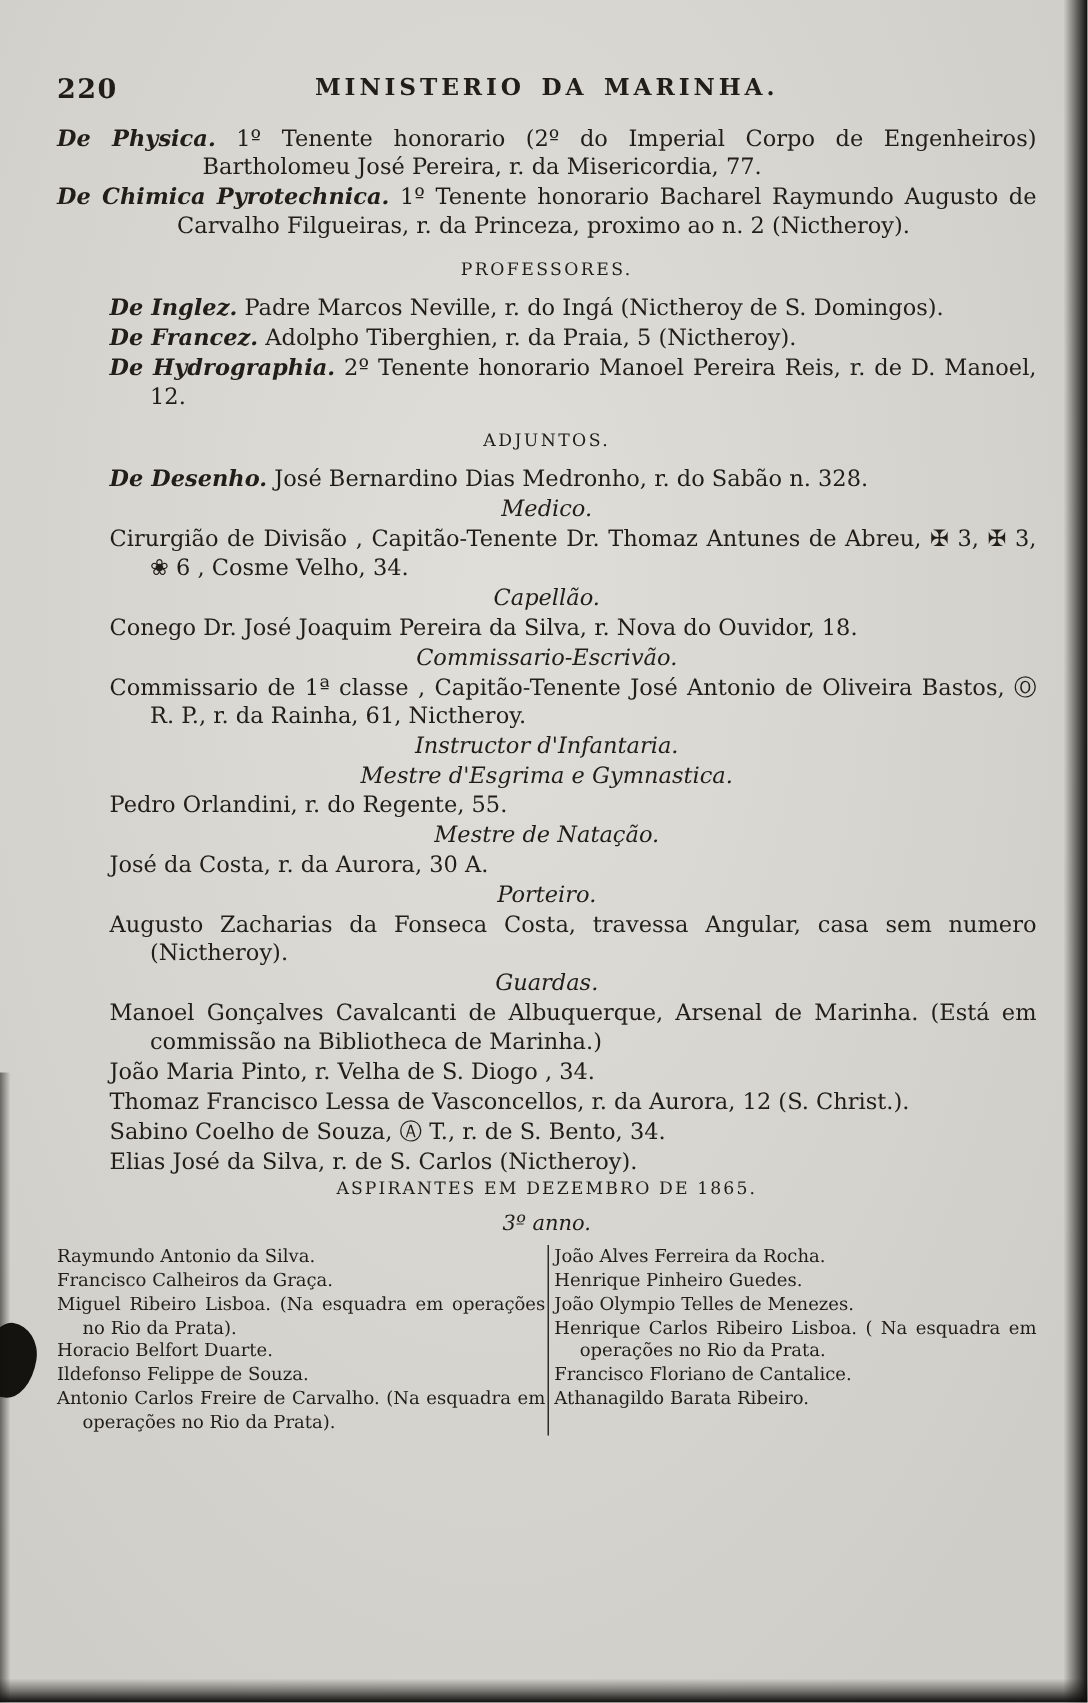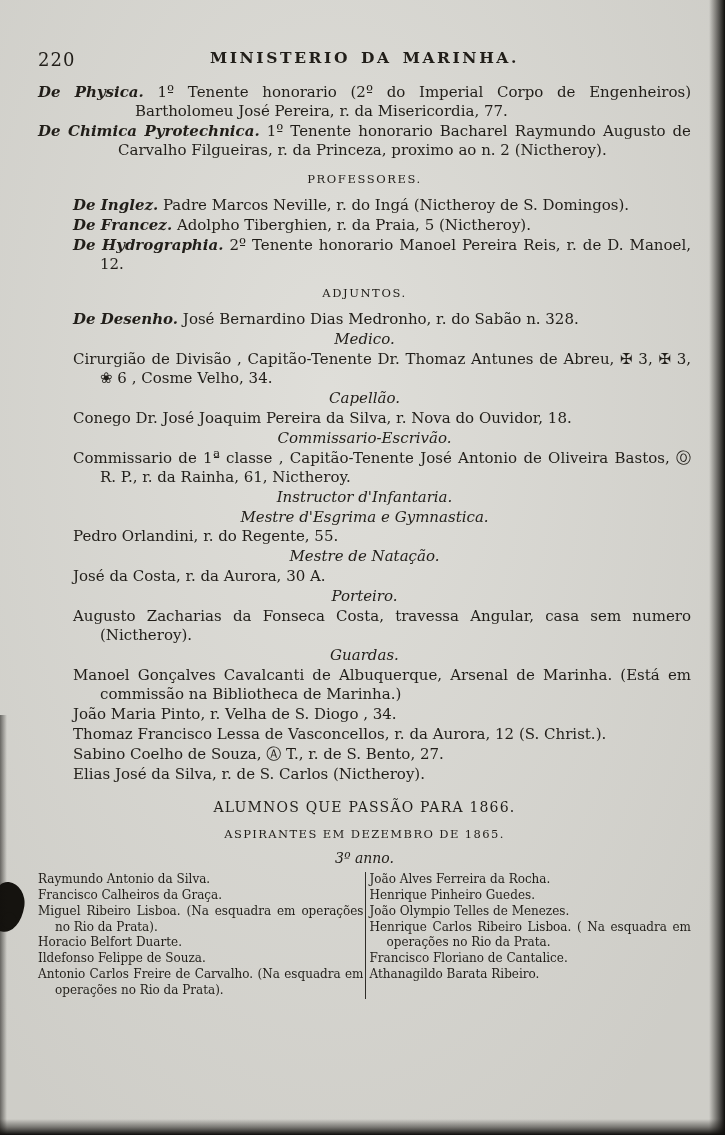--- a/index.html
+++ b/index.html
@@ -22,21 +22,21 @@
   .edge-left { position:absolute; left:0; bottom:0; width:7px; height:420px;
     background:linear-gradient(to left, rgba(18,16,13,0), rgba(18,16,13,0.55)); z-index:5;}
   .ink-blot { position:absolute; left:-10px; top:882px; width:34px; height:50px;
     background:#15130f; border-radius:46% 58% 52% 44% / 52% 46% 58% 48%;
     transform:rotate(9deg); z-index:4; }
   .ink-blot::after { content:""; position:absolute; left:14px; top:30px; width:14px; height:16px;
     background:#15130f; border-radius:50% 45% 55% 50%; }
 
   
   .page-head { position:relative; text-align:center; margin-bottom:13px; height:22px; }
-  .page-num { position:absolute; left:0; top:1px; font-weight:normal; font-size:18px; letter-spacing:1px; }
+  .page-num { position:absolute; left:0; top:1px; font-weight:bold; font-size:18px; letter-spacing:1px; }
   .head-title { font-weight:bold; font-size:15.5px; letter-spacing:2.6px; word-spacing:3px; }
 
   
   p.entry { font-size:15px; line-height:1.27; text-align:justify; margin-bottom:1px; }
   .hang    { padding-left:27px;  text-indent:-27px;margin-left:35px; }
   .hang-lg { padding-left:97px;  text-indent:-97px; }
   .hang-md { padding-left:80px;  text-indent:-80px; }
   .lead { font-weight:bold; font-style:italic; }
 
   .section-heading { text-align:center; font-size:11.5px; letter-spacing:1.6px; margin:12px 0 10px; font-weight:normal; }
@@ -98,24 +98,23 @@
     <p class="role-title">Mestre de Natação.</p>
     <p class="entry hang">José da Costa, r. da Aurora,  30 A.</p>
 
     <p class="role-title">Porteiro.</p>
     <p class="entry hang">Augusto Zacharias da Fonseca Costa, travessa Angular, casa sem numero (Nictheroy).</p>
 
     <p class="role-title">Guardas.</p>
     <p class="entry hang">Manoel Gonçalves Cavalcanti de Albuquerque, Arsenal de Marinha. (Está em commissão na Bibliotheca de Marinha.)</p>
     <p class="entry hang">João Maria Pinto, r. Velha de S. Diogo , 34.</p>
     <p class="entry hang">Thomaz Francisco Lessa de Vasconcellos, r. da Aurora, 12 (S. Christ.).</p>
-    <p class="entry hang">Sabino Coelho de Souza, Ⓐ T., r. de S. Bento, 27.</p>
+    <p class="entry hang">Sabino Coelho de Souza, Ⓐ T., r. de S. Bento, 34.</p>
     <p class="entry hang">Elias José da Silva, r. de S. Carlos (Nictheroy).</p>
 
-    <p class="alumnos-title">ALUMNOS QUE PASSÃO PARA 1866.</p>
     <p class="alumnos-sub">ASPIRANTES EM DEZEMBRO DE 1865.</p>
     <p class="alumnos-year">3º anno.</p>
 
     <div class="cols">
       <div class="col col-left">
         <p>Raymundo Antonio da Silva.</p>
         <p>Francisco Calheiros da Graça.</p>
         <p>Miguel Ribeiro Lisboa. (Na esquadra em operações no Rio da Prata).</p>
         <p>Horacio Belfort Duarte.</p>
         <p>Ildefonso Felippe de Souza.</p>

